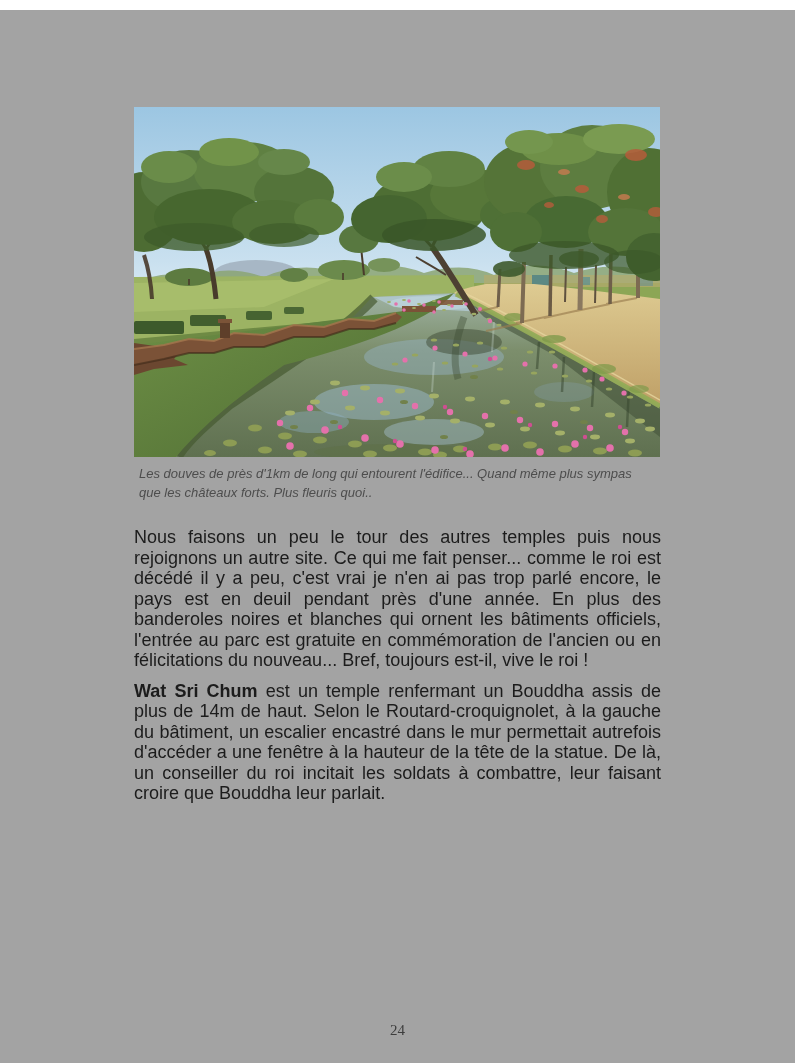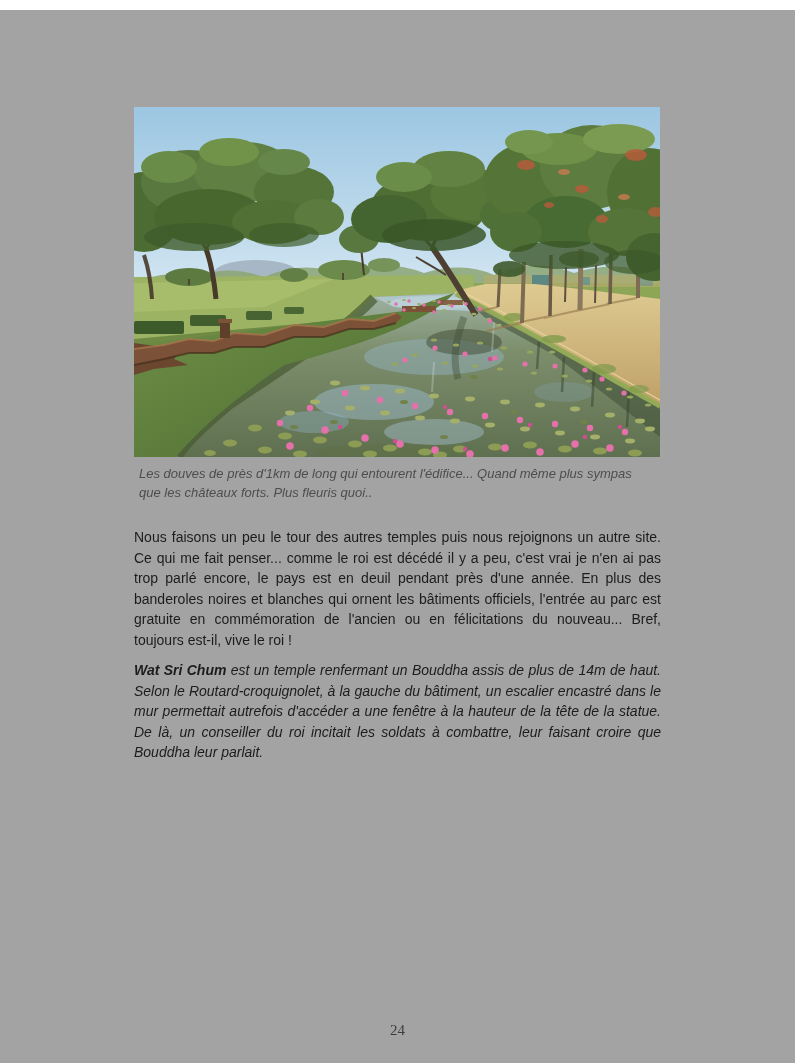--- a/index.html
+++ b/index.html
@@ -22,27 +22,27 @@
   figure svg { display:block; width:526px; height:350px; }
   figcaption {
     margin-top:8px;
     padding:0 5px;
     font-style:italic;
     font-size:13px;
     line-height:18.5px;
     color:#4d4d4d;
   }
   .body-text p {
-    font-size:14px;
+    font-size:18px;
     line-height:20.5px;
     text-align:justify;
     color:#1c1c1c;
   }
   .body-text .p1 { margin-top:25px; }
-  .body-text .p2 { margin-top:10px;font-style:italic; }
+  .body-text .p2 { margin-top:10px; }
   .lead-bold { font-weight:bold; }
   .page-footer {
     position:absolute;
     left:0; top:1012px;
     width:100%;
     text-align:center;
     font-family:"Liberation Serif", serif;
     font-size:15px;
     color:#3d3d3d;
   }

